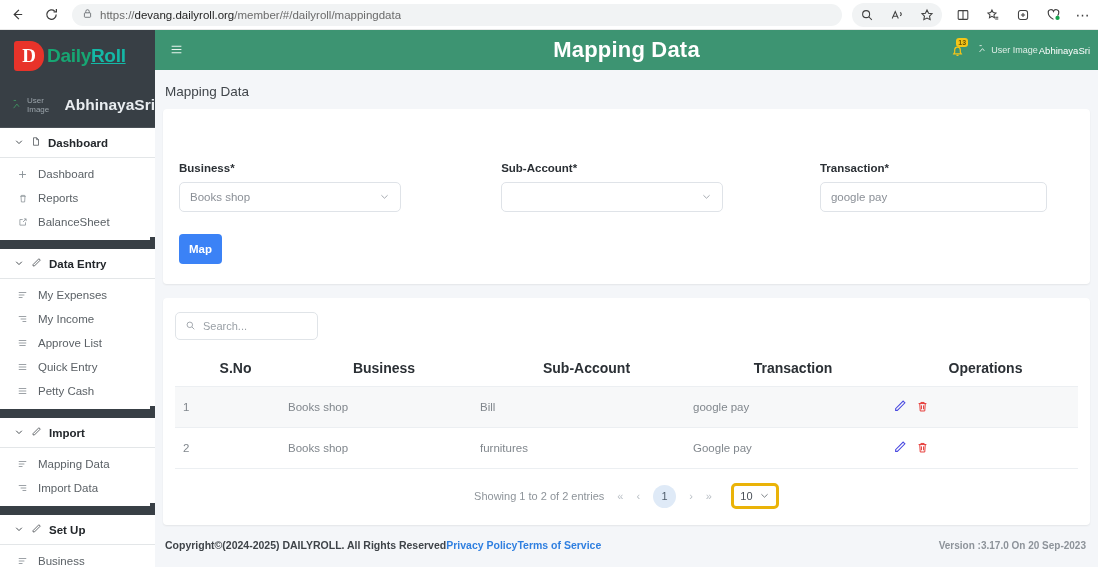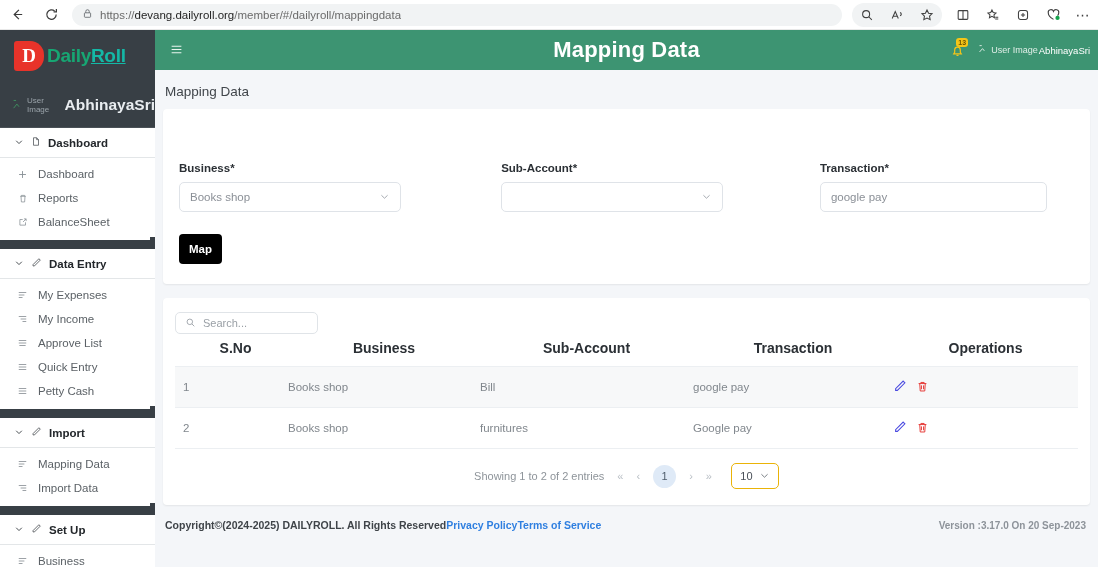--- a/index.html
+++ b/index.html
@@ -125,30 +125,31 @@
   .ctrl{
     height:30px; border:1px solid #dfe3e8; border-radius:5px; background:#fff;
     display:flex; align-items:center; padding:0 10px; font-size:11.5px; color:#8b9097;
   }
   .ctrl .caret{ margin-left:auto; color:#9aa0a6; }
   .select-w{ width:222px; }
   .input-w{ width:227px; }
   .spacer-1{ width:82px; }
   .spacer-2{ width:78px; }
   .map-btn{
-    margin-top:22px; width:43px; height:30px; background:#000000; color:#ffffff;
+    margin-top:22px; width:43px; height:30px; background:#3b82f6; color:#ffffff;
     border-radius:4px; font-size:11.5px; font-weight:bold; display:flex;
     align-items:center; justify-content:center; border:none;
   }
 
   
   .table-card{ padding:14px 12px 0 12px; }
   .search-box{
-    width:143px; height:22px; border:1px solid #e0e4e8; border-radius:5px;
+    width:143px; height:28px; border:1px solid #e0e4e8; border-radius:5px;
     display:flex; align-items:center; gap:7px; padding:0 9px; font-size:11px; color:#9aa0a6;
+    margin-bottom:14px;
   }
   table{ width:100%; border-collapse:collapse; }
   thead th{
     text-align:center; font-size:14px; font-weight:bold; color:#2b3035;
     padding:6px 0 10px 0; border-bottom:1px solid #eceff2;
   }
   tbody td{
     font-size:11.5px; color:#81878d; padding:12px 0; border-bottom:1px solid #eceff2;
   }
   tbody tr.alt td{ background:#f7f8f9; }
@@ -163,21 +164,21 @@
   .pager{
     display:flex; align-items:center; justify-content:center; gap:13px;
     padding:14px 0 16px 0; font-size:11px; color:#8e949a;
   }
   .pg-arrow{ color:#b9bfc5; font-size:11px; }
   .pg-current{
     width:23px; height:23px; border-radius:50%; background:#dfeaf7; color:#4e5c6b;
     display:flex; align-items:center; justify-content:center; font-size:11px;
   }
   .page-size{
-    width:48px; height:26px; border:1px solid #eab308; border-radius:5px;
+    width:48px; height:26px; border:3px solid #eab308; border-radius:5px;
     display:flex; align-items:center; justify-content:center; gap:6px;
     font-size:11px; color:#4a5058; margin-left:6px;
   }
 
   
   .footer{
     display:flex; align-items:center; padding:0 12px 0 10px; font-size:10.5px;
     color:#3f4449; font-weight:bold;
   }
   .footer a{ color:#2f7fe0; text-decoration:none; }

